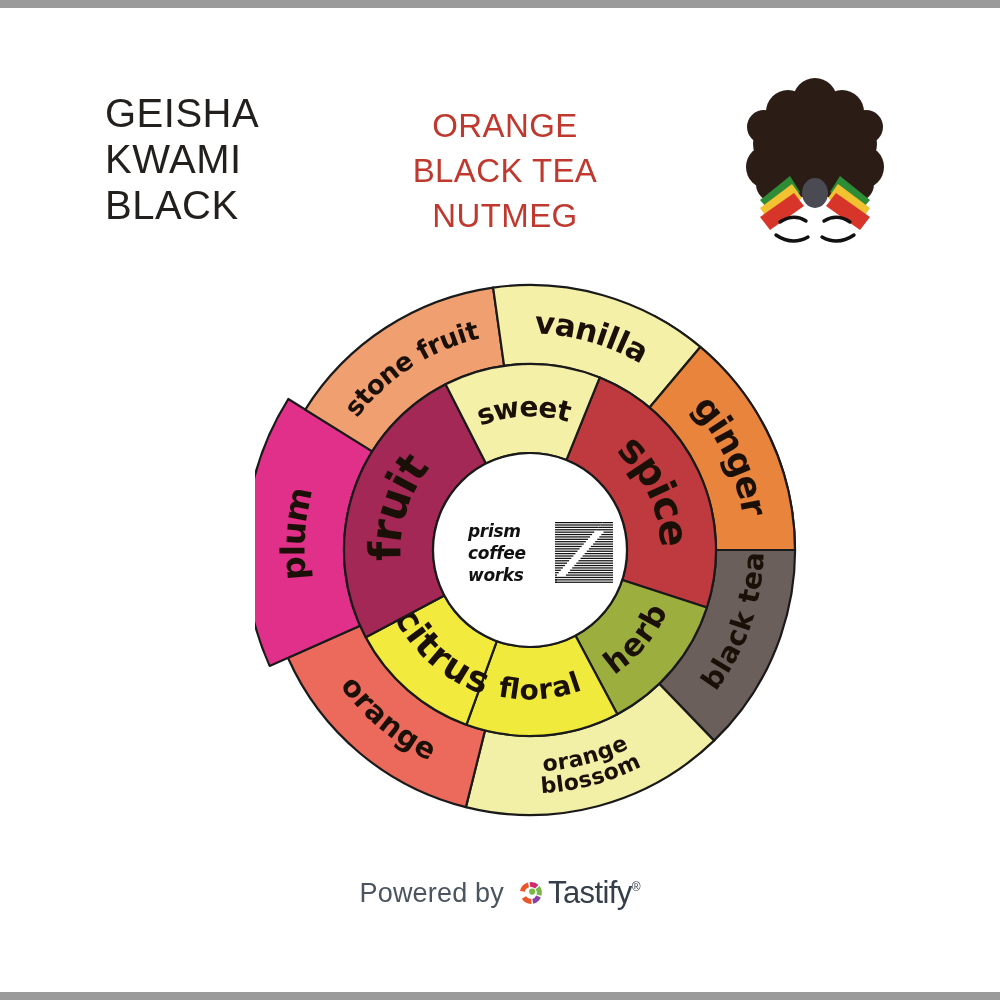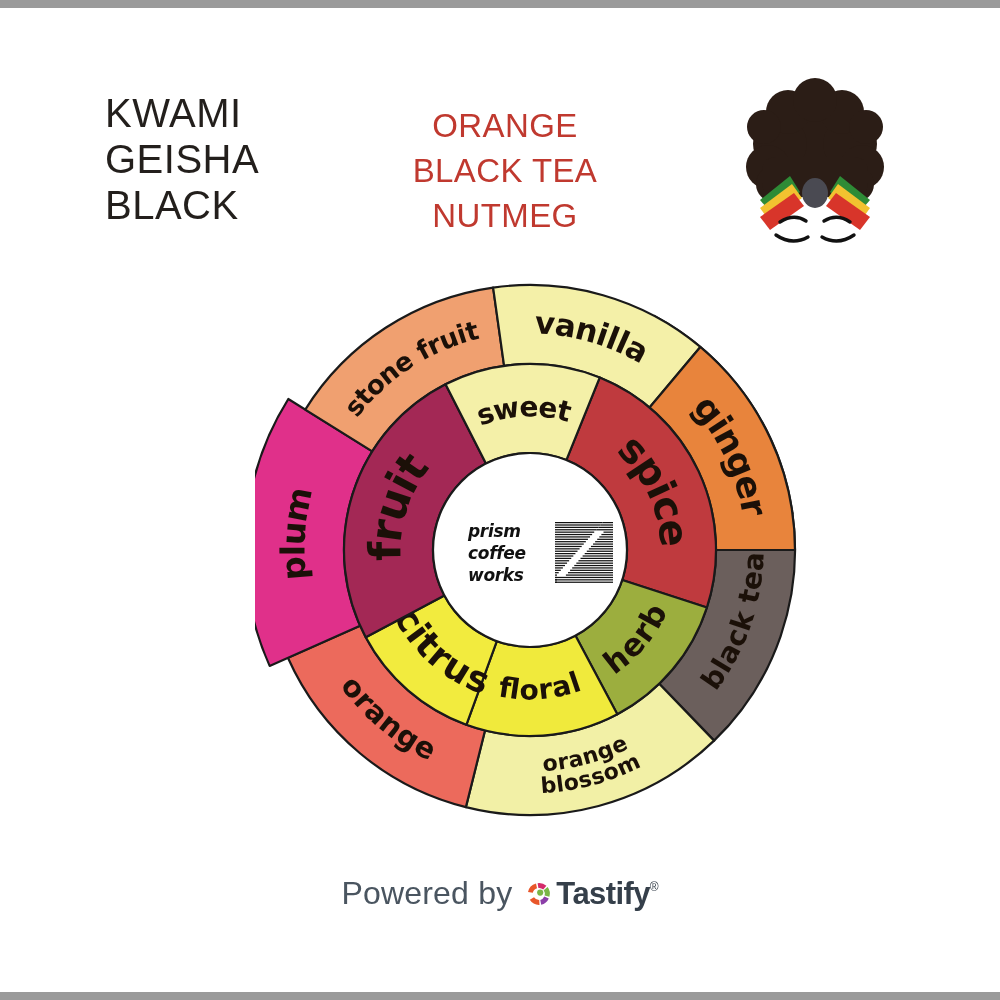--- a/index.html
+++ b/index.html
@@ -92,54 +92,54 @@
   
   .footer {
     position: absolute;
     left: 0;
     top: 875px;
     width: 1000px;
     text-align: center;
     white-space: nowrap;
   }
   .powered {
-    font-size: 32px;
+    font-size: 27px;
     color: #4a5560;
     letter-spacing: 0.2px;
     vertical-align: middle;
   }
   .tastify-mark {
     display: inline-block;
     vertical-align: middle;
     margin: 0 2px 0 12px;
   }
   .tastify-word {
     font-size: 31px;
-    font-weight: bold;
+    font-weight: normal;
     color: #353f4a;
     letter-spacing: -0.6px;
     vertical-align: middle;
   }
   .tastify-tm {
     font-size: 12px;
     color: #353f4a;
     vertical-align: super;
   }
 </style>
 </head>
 <body>
 
 <div id="page">
 
   <div class="edge-bar top"></div>
   <div class="edge-bar bottom"></div>
 
   <div class="coffee-name">
+    <div>GEISHA</div>
     <div>KWAMI</div>
-    <div>GEISHA</div>
     <div>BLACK</div>
   </div>
 
   <div class="notes">
     <div>ORANGE</div>
     <div>BLACK TEA</div>
     <div>NUTMEG</div>
   </div>
 
   <svg class="avatar" viewBox="0 0 170 180">

